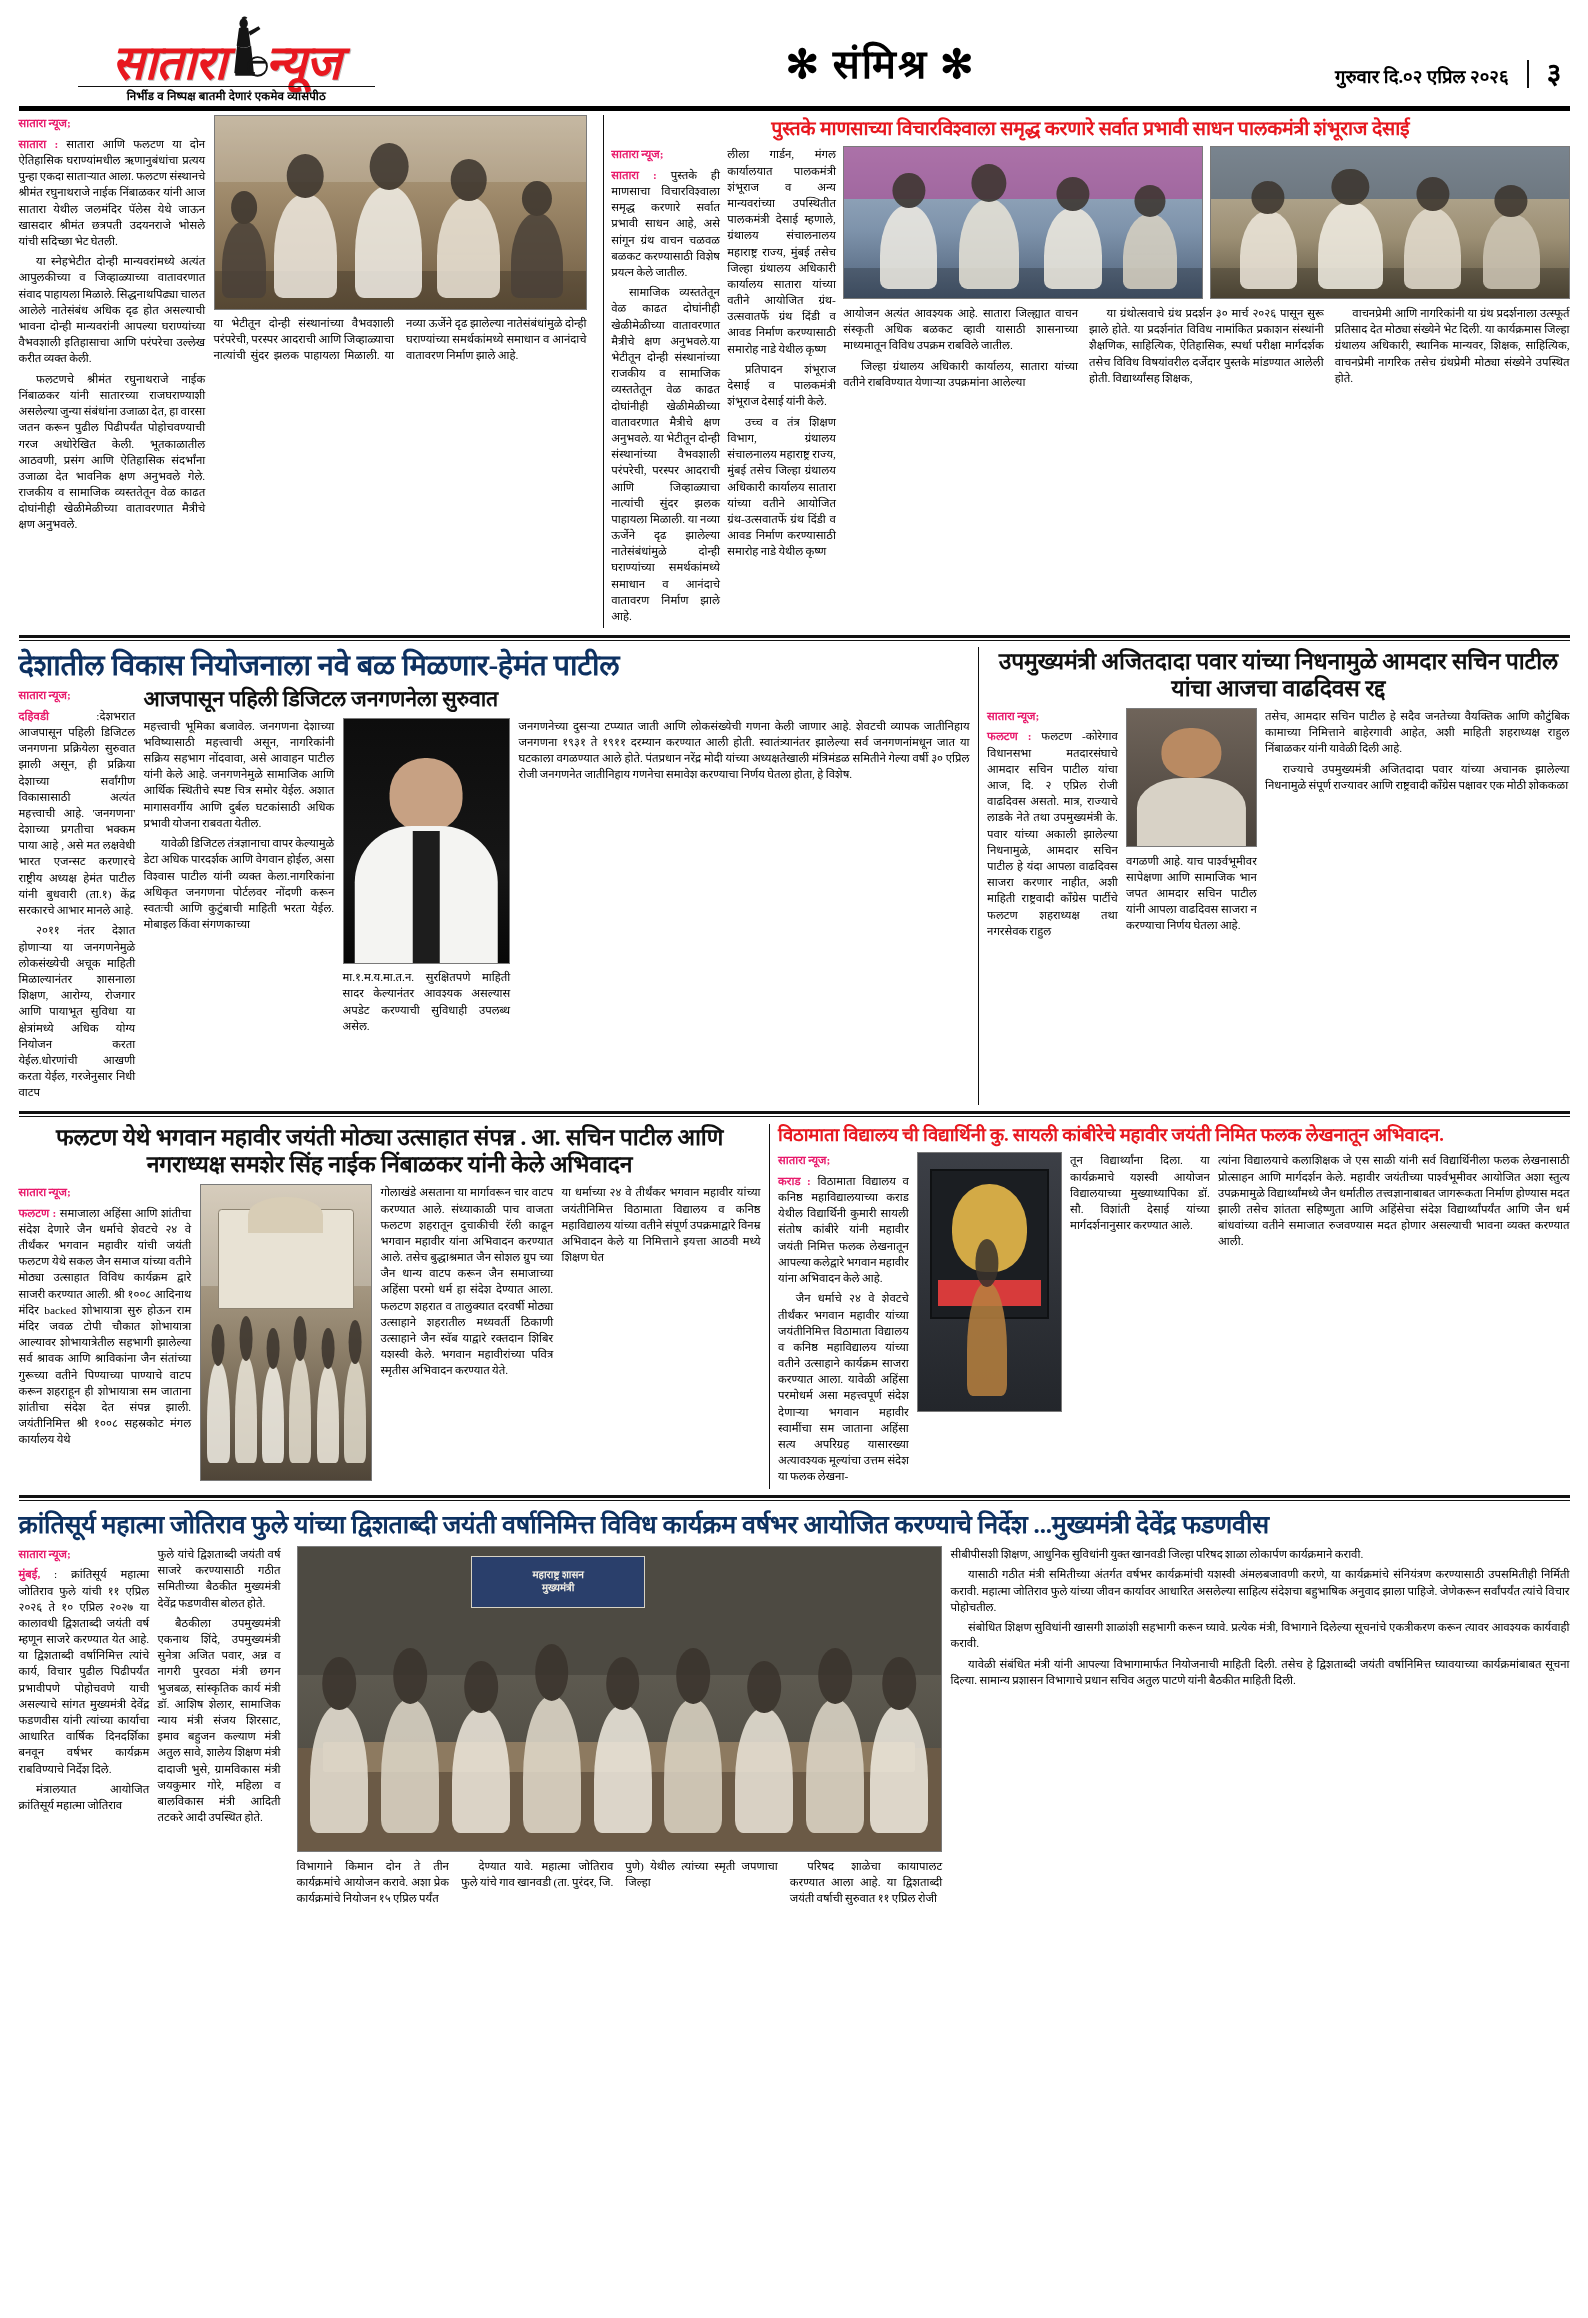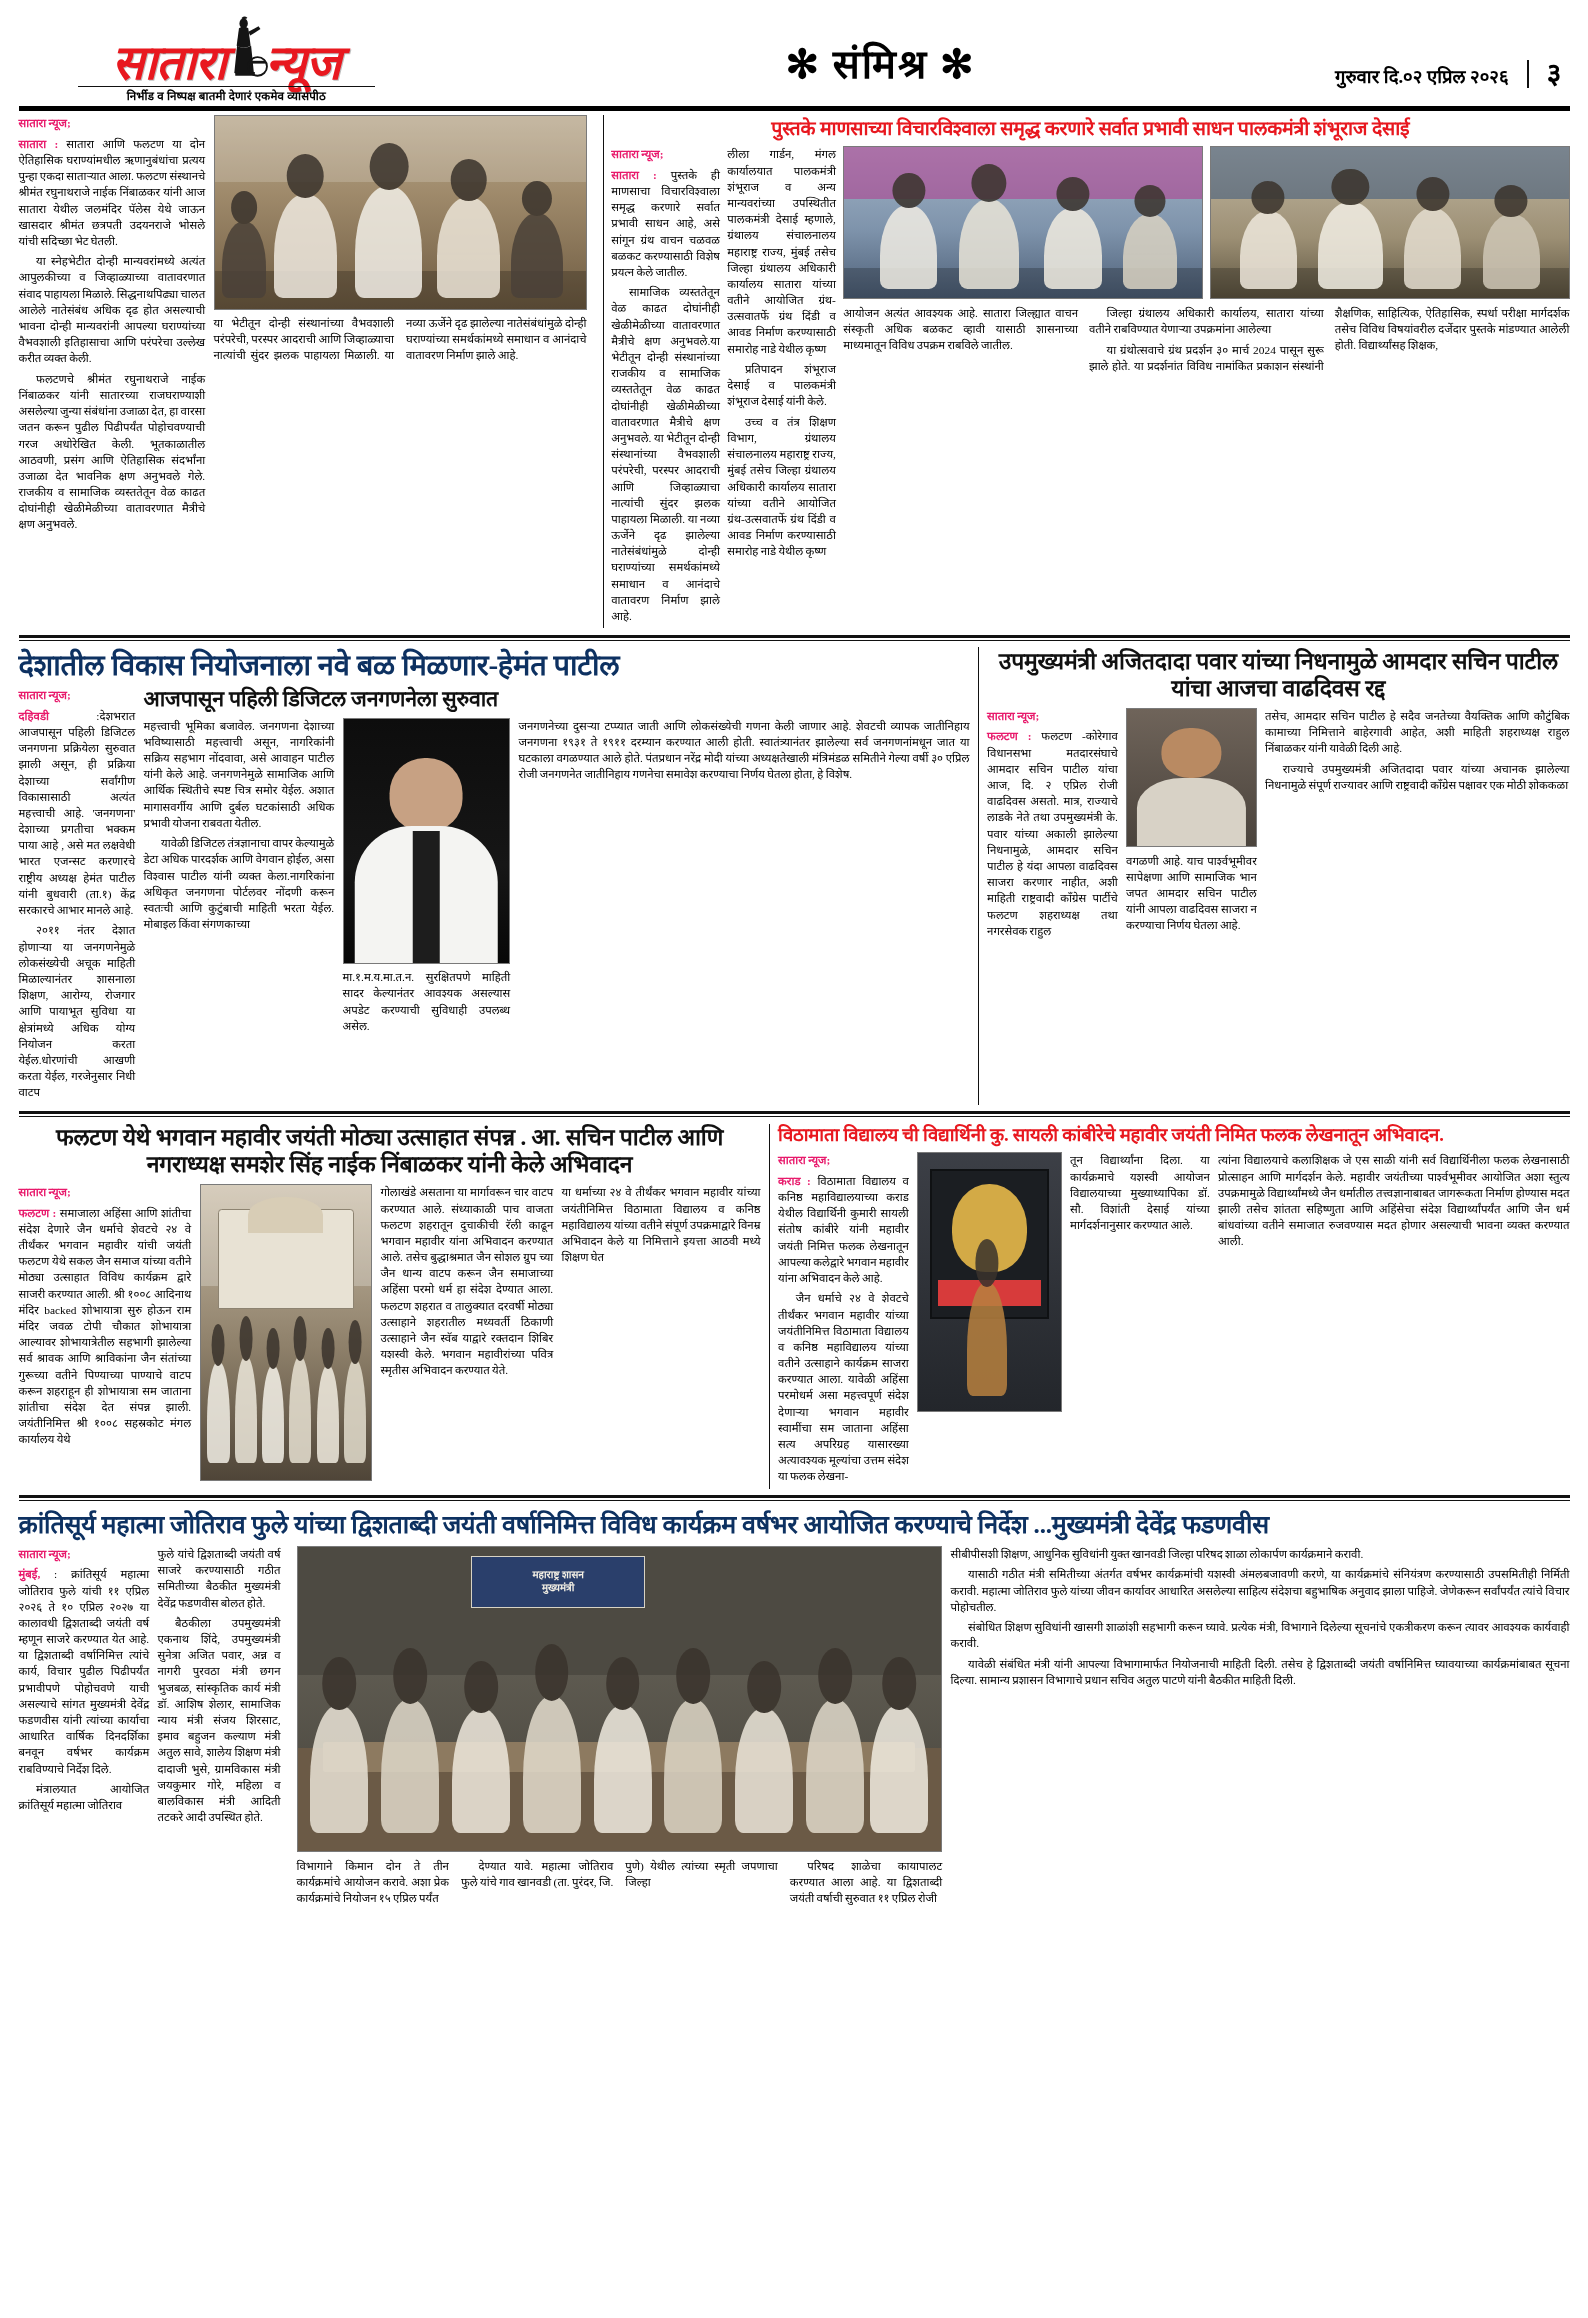--- a/index.html
+++ b/index.html
@@ -214,21 +214,22 @@
                 <i style="left:54%;width:16%;height:54%;background:#e5ded0;"></i>
                 <i style="left:76%;width:16%;height:50%;background:#cfc7b6;"></i>
               </div>
 
             </div>
           </div>
 
           <div class="body-col" style="padding-top:5.6px;column-count:3;column-gap:11px;">
             <p>आयोजन अत्यंत आवश्यक आहे. सातारा जिल्ह्यात वाचन संस्कृती अधिक बळकट व्हावी यासाठी शासनाच्या माध्यमातून विविध उपक्रम राबविले जातील.</p>
             <p class="ind">जिल्हा ग्रंथालय अधिकारी कार्यालय, सातारा यांच्या वतीने राबविण्यात येणाऱ्या उपक्रमांना आलेल्या</p>
-            <p class="ind">या ग्रंथोत्सवाचे ग्रंथ प्रदर्शन ३० मार्च 2024 पासून सुरू झाले होते. या प्रदर्शनांत विविध नामांकित प्रकाशन संस्थांनी शैक्षणिक, साहित्यिक, ऐतिहासिक, स्पर्धा परीक्षा मार्गदर्शक तसेच विविध विषयांवरील दर्जेदार पुस्तके मांडण्यात आलेली होती. विद्यार्थ्यांसह शिक्षक,</p>
+            <p class="ind">या ग्रंथोत्सवाचे ग्रंथ प्रदर्शन ३० मार्च २०२६ पासून सुरू झाले होते. या प्रदर्शनांत विविध नामांकित प्रकाशन संस्थांनी शैक्षणिक, साहित्यिक, ऐतिहासिक, स्पर्धा परीक्षा मार्गदर्शक तसेच विविध विषयांवरील दर्जेदार पुस्तके मांडण्यात आलेली होती. विद्यार्थ्यांसह शिक्षक,</p>
+            <p class="ind">वाचनप्रेमी आणि नागरिकांनी या ग्रंथ प्रदर्शनाला उत्स्फूर्त प्रतिसाद देत मोठ्या संख्येने भेट दिली. या कार्यक्रमास जिल्हा ग्रंथालय अधिकारी, स्थानिक मान्यवर, शिक्षक, साहित्यिक, वाचनप्रेमी नागरिक तसेच ग्रंथप्रेमी मोठ्या संख्येने उपस्थित होते.</p>
           </div>
         </div>
       </div>
     </div>
   </div>
 
   <div class="hr-black"></div>
   <div class="hr-black2"></div>
 
   <div style="display:flex;">

